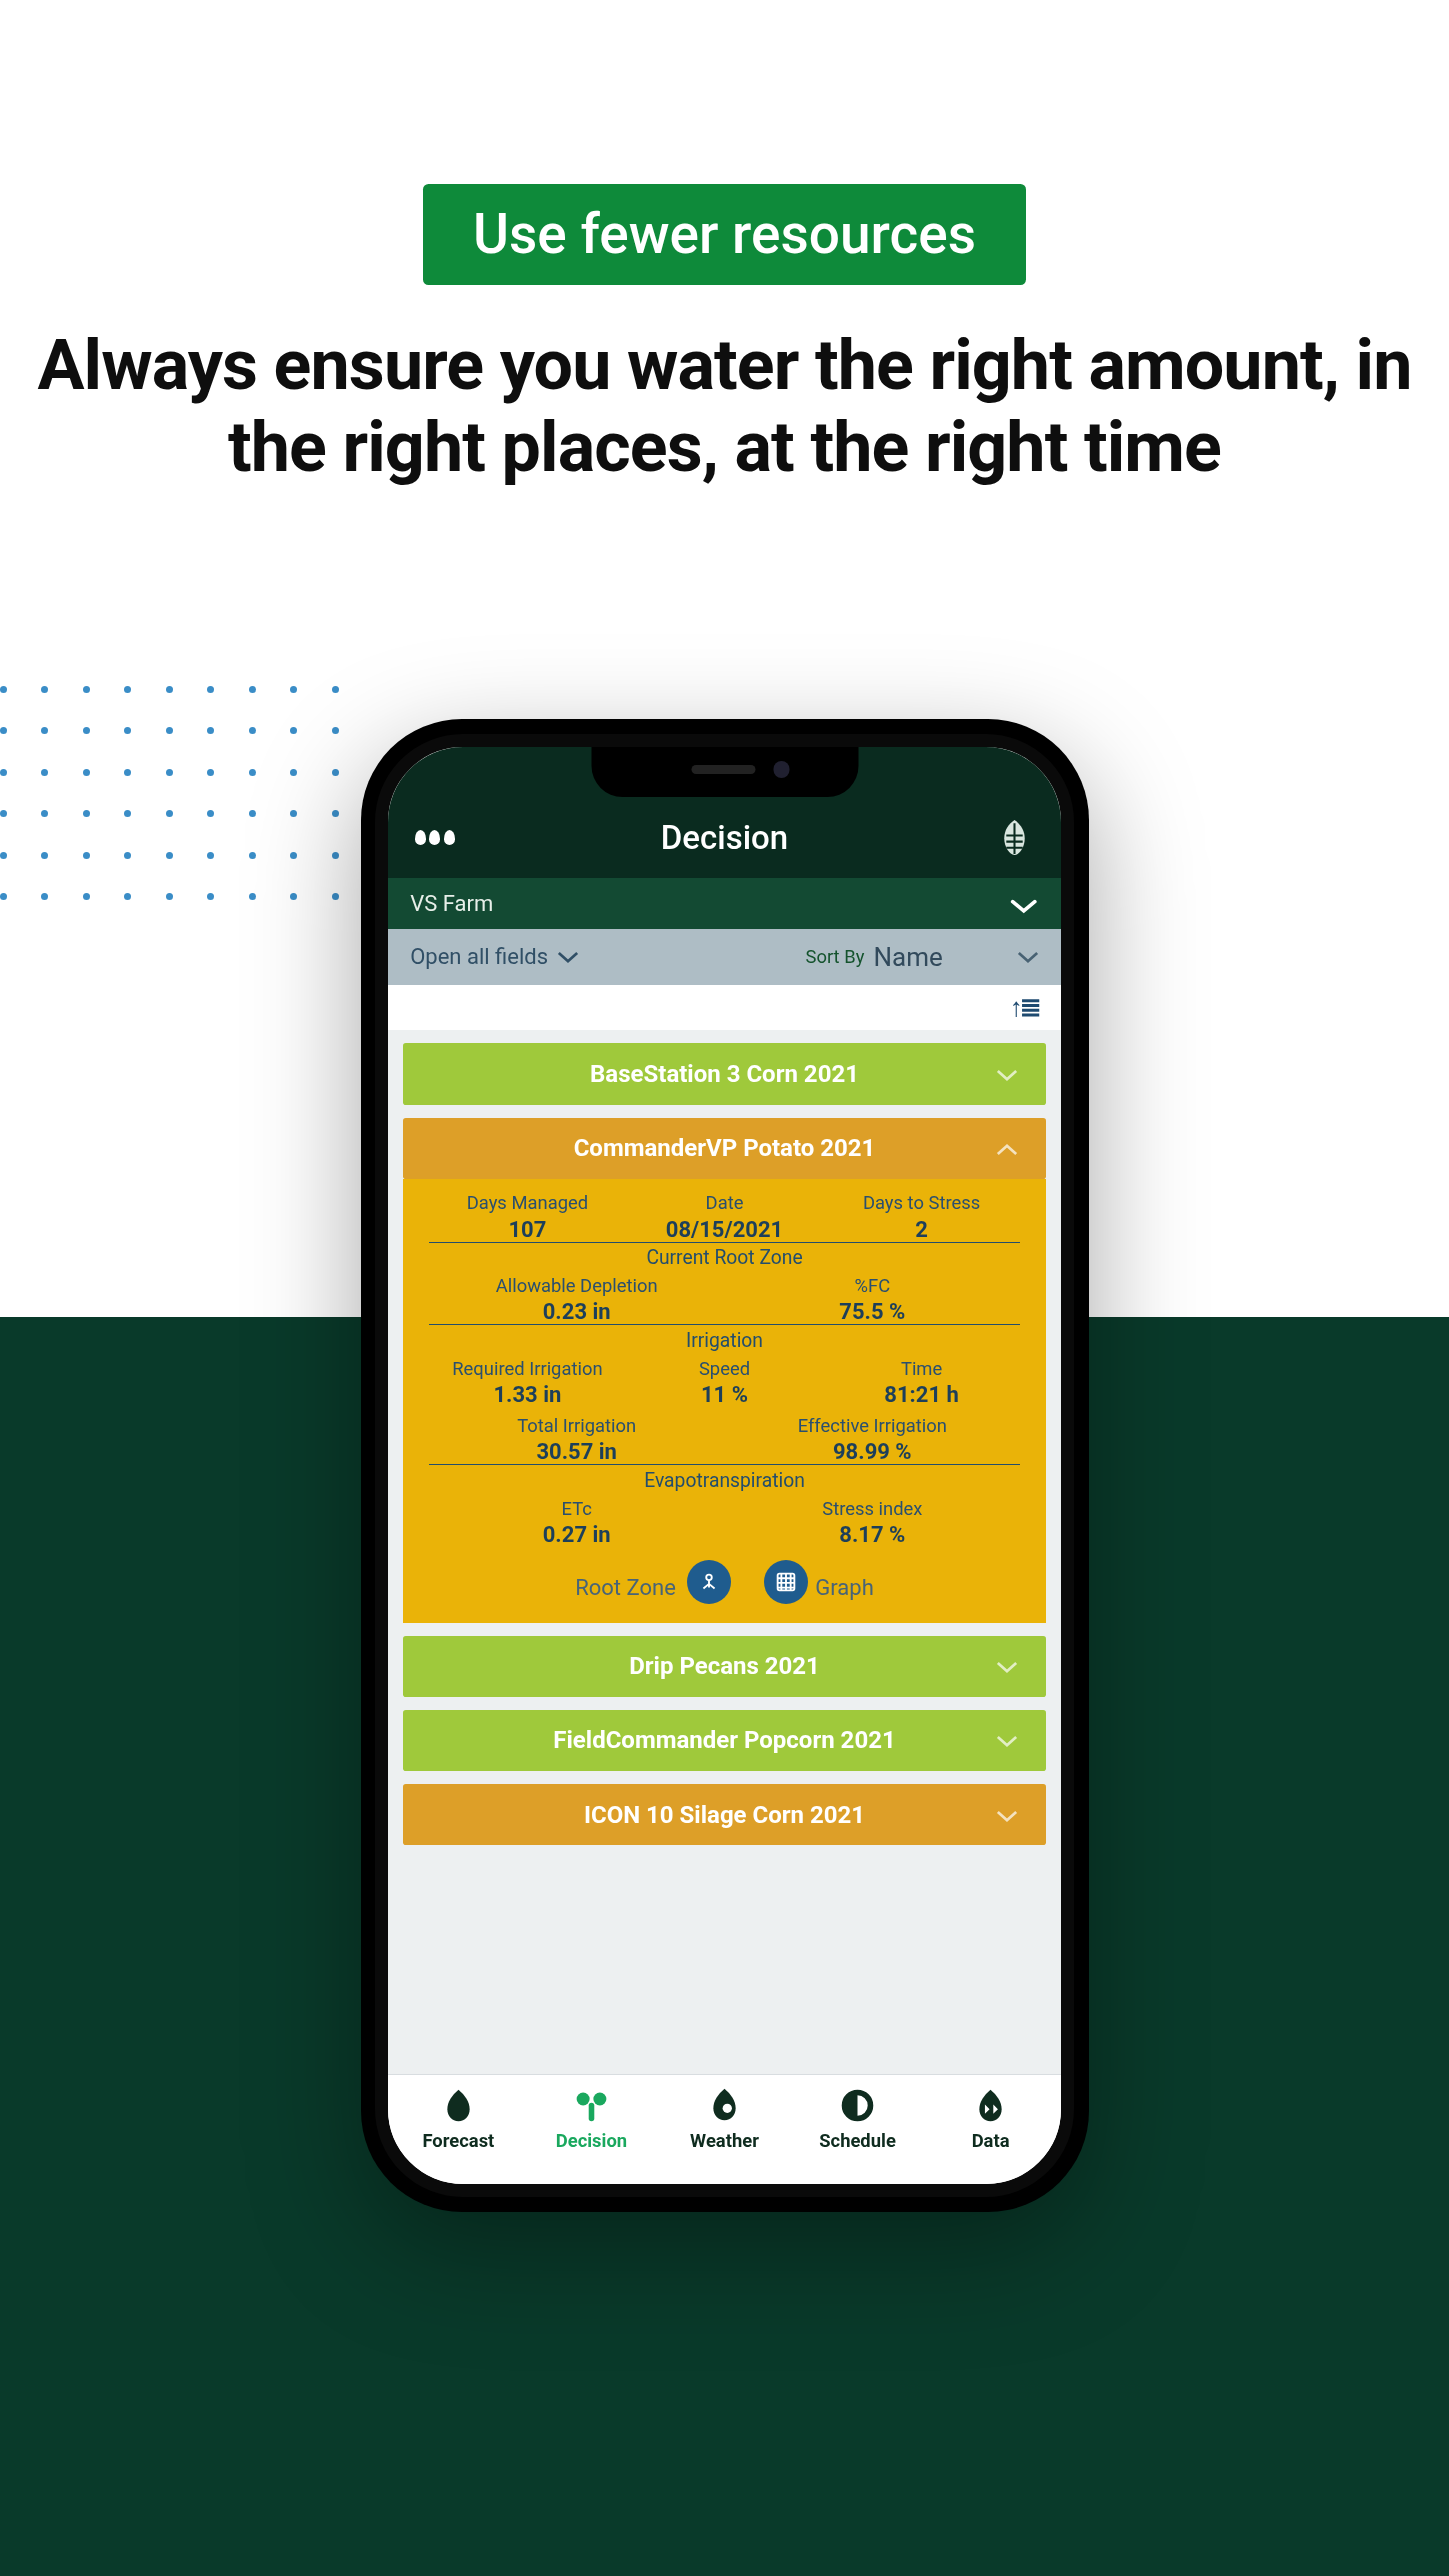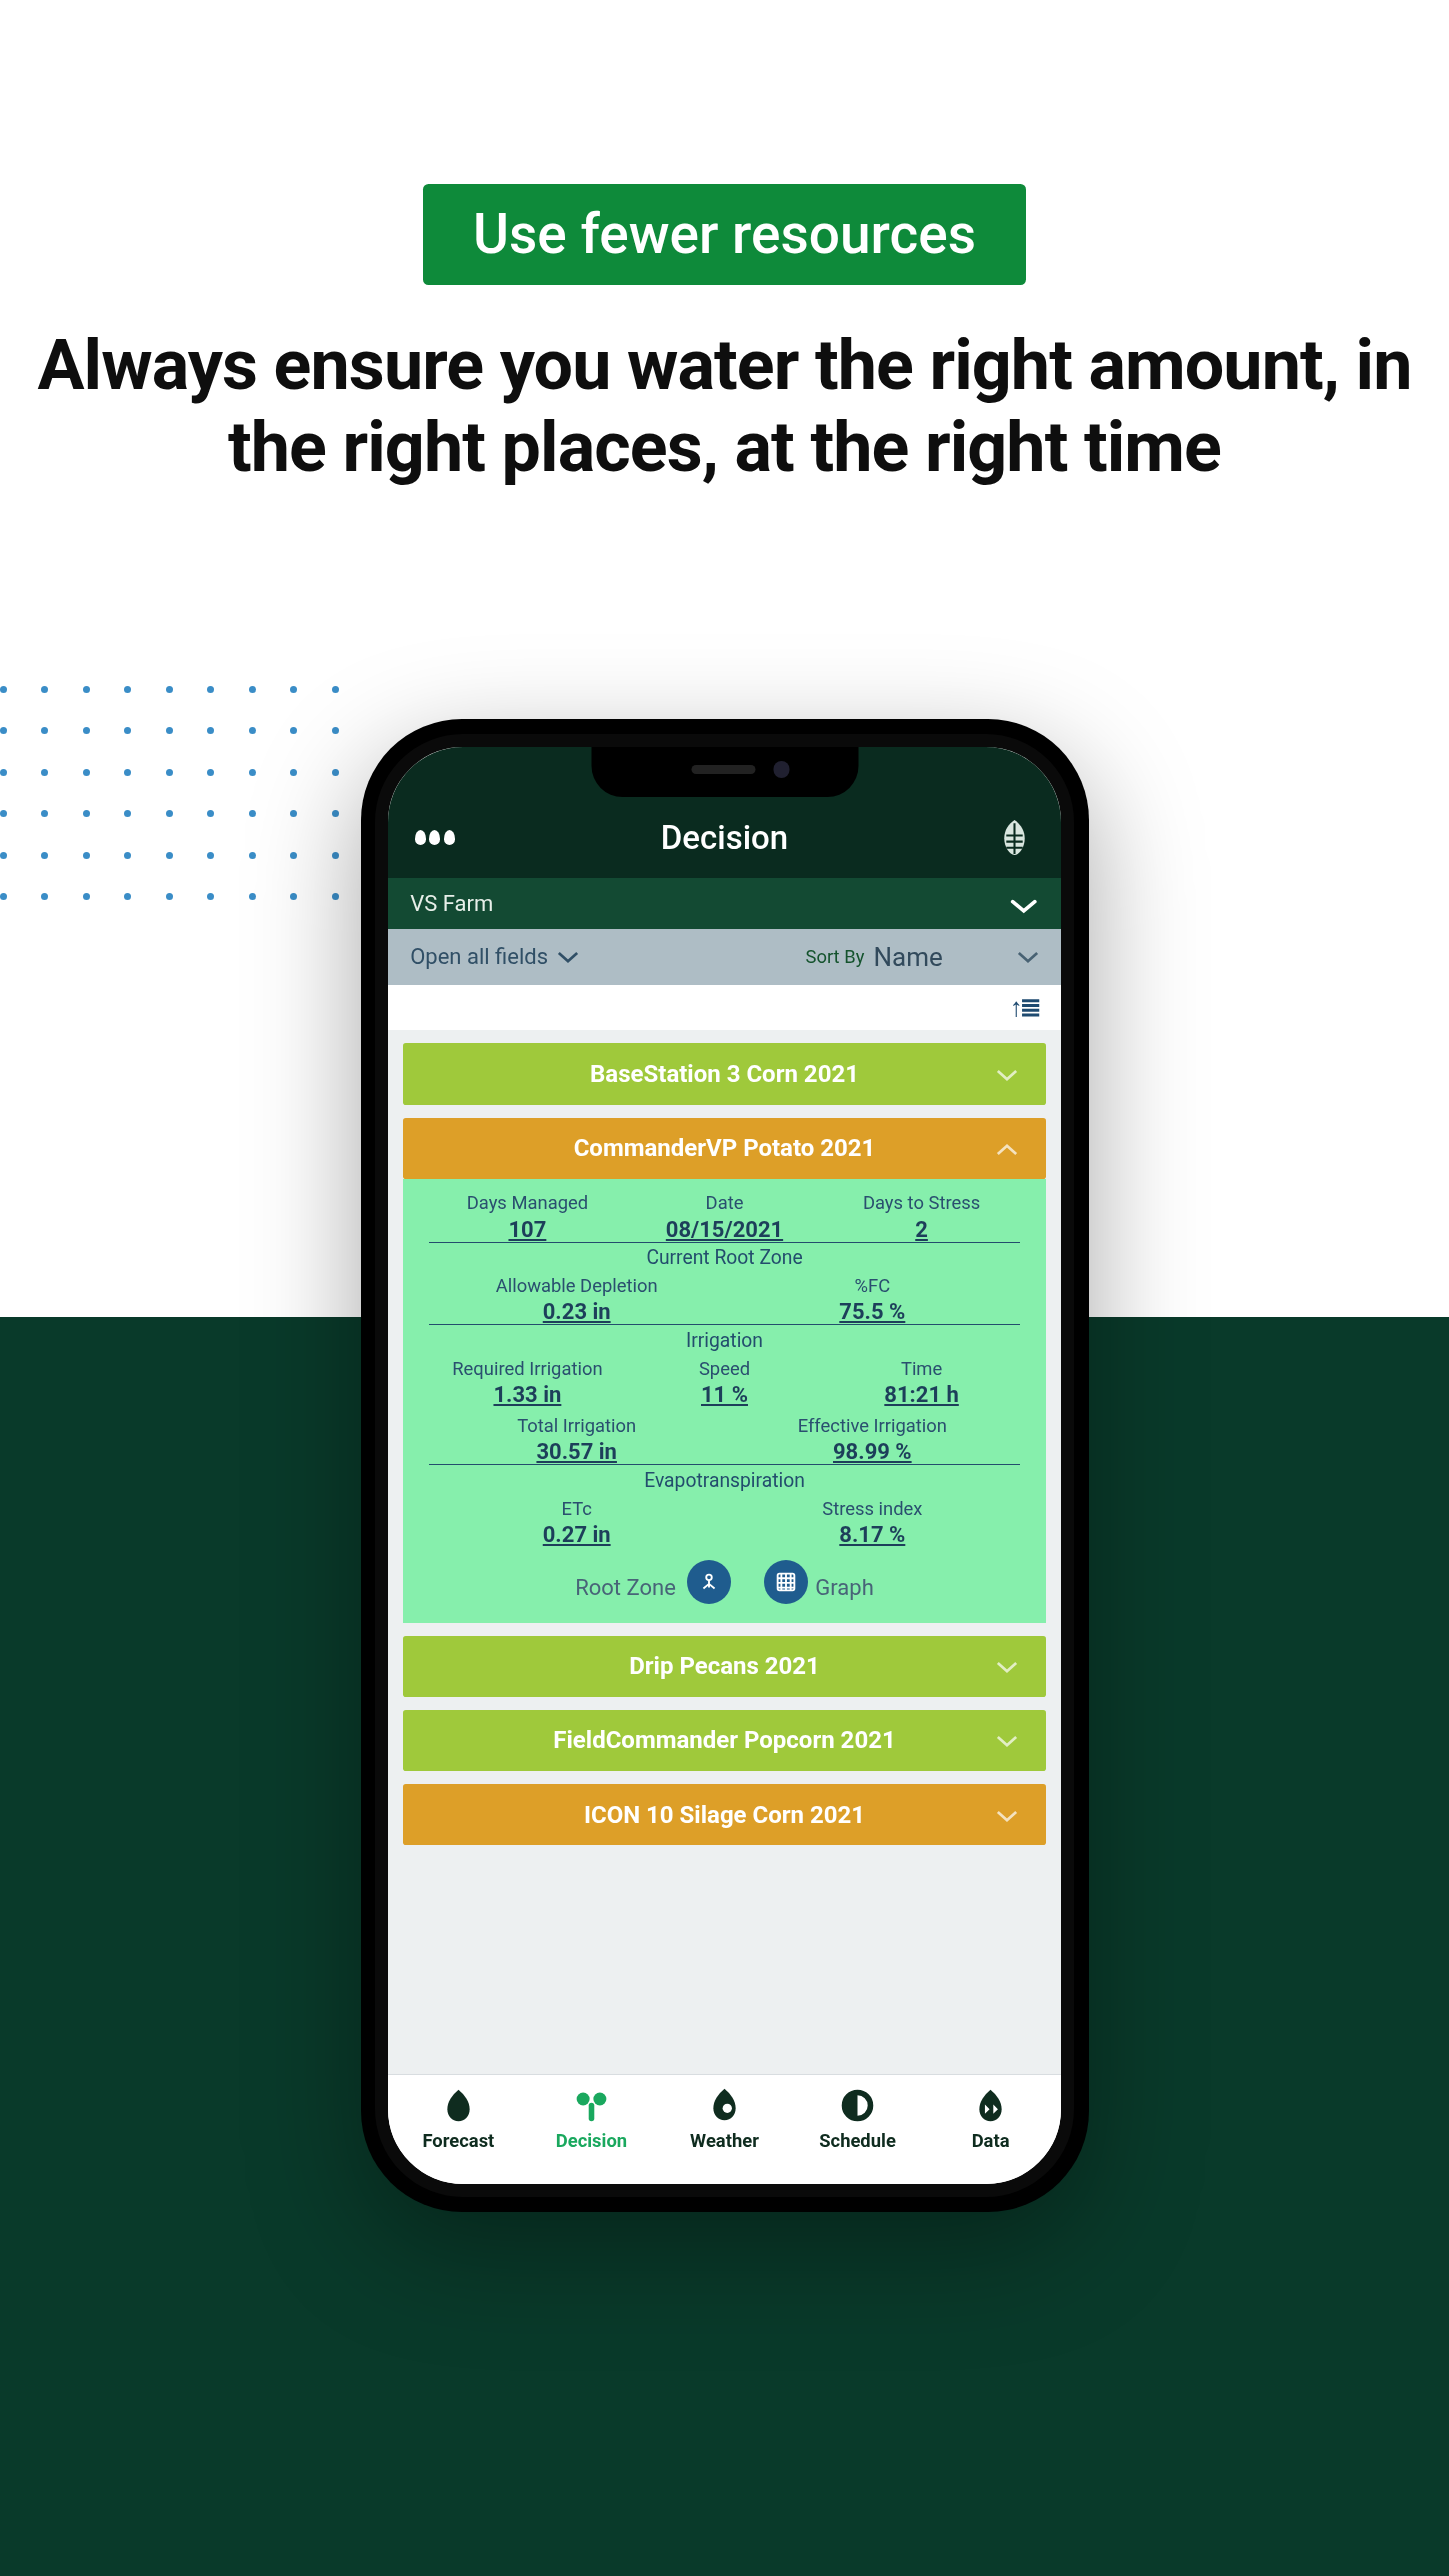--- a/index.html
+++ b/index.html
@@ -223,33 +223,33 @@
   .fieldrow .frow-chev {
     position: absolute;
     right: 28px;
     top: 50%;
     transform: translateY(-50%);
     opacity: .7;
   }
   .fr-green { background: #9fc93b; justify-content: center; }
   .fr-amber { background: #dd9f28; }
   .detail {
-    background: #86efac;
+    background: #eab308;
     padding: 13px 26px 18.4px;
     color: #234d6d;
     font-size: 19.3px;
   }
   .d3 {
     display: flex;
     justify-content: space-between;
     text-align: center;
   }
   .dcol { flex: 1; }
   .dlbl { font-size: 18.4px; color: #2a4f6f; }
-  .dval { font-size: 22px; font-weight: 700; color: #1d3f5a; margin-top: 3.7px; text-decoration: underline; }
+  .dval { font-size: 22px; font-weight: 700; color: #1d3f5a; margin-top: 3.7px; }
   .dsection {
     border-top: 1.8px solid #234d6d;
     padding-top: 3.7px;
     text-align: center;
   }
   .dsectitle {
     font-size: 19.3px;
     color: #234d6d;
     margin-bottom: 5.5px;
   }

